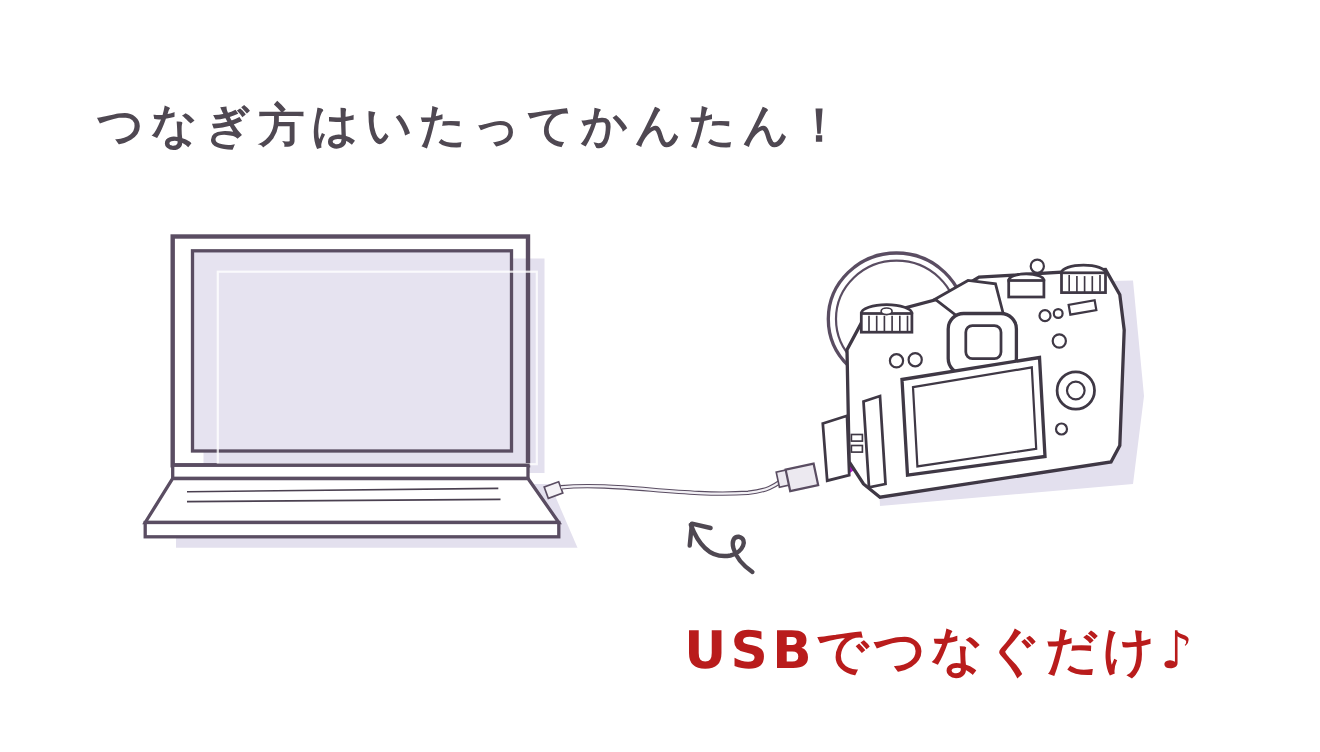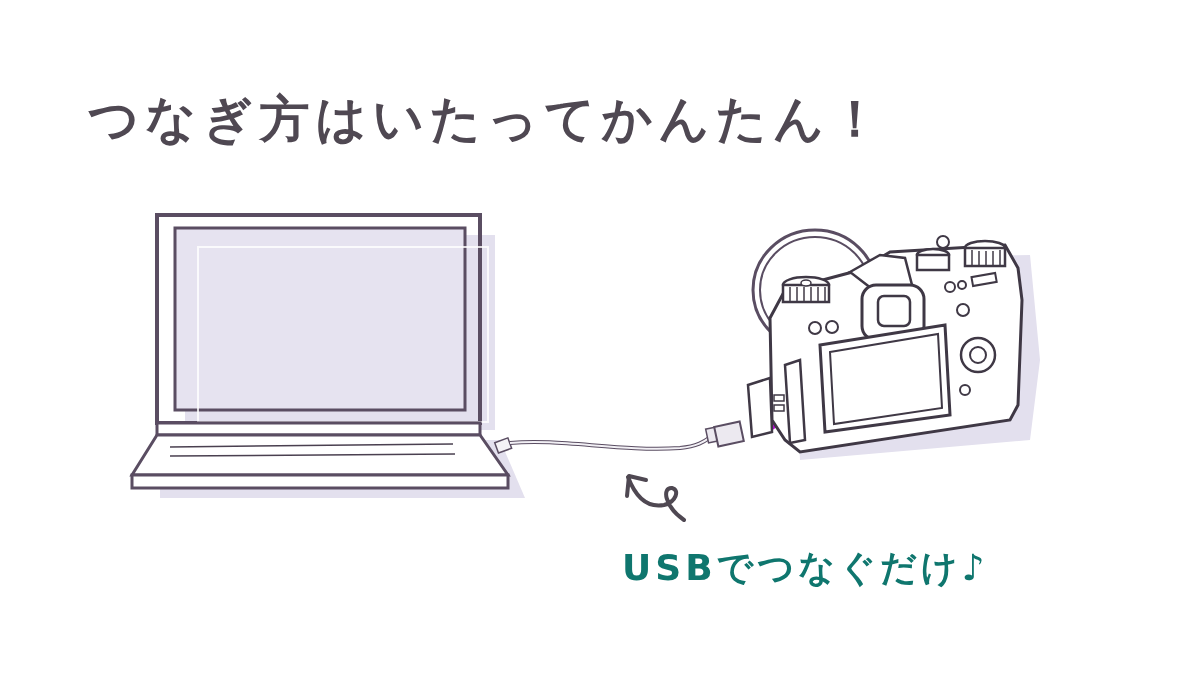--- a/index.html
+++ b/index.html
@@ -1,21 +1,21 @@
 <!DOCTYPE html>
 <html><head>
 <meta charset="utf-8">
 <style>
   html, body { margin: 0; padding: 0; background: #ffffff; }
   body { width: 1200px; height: 684px; position: relative; overflow: hidden;
          font-family: "DejaVu Sans", sans-serif; color: #4f4852; }
-  .title { position: absolute; left: 88px; top: 86px; font-size: 50px; font-weight: bold;
+  .title { position: absolute; left: 88px; top: 86px; font-size: 42px; font-weight: bold;
            letter-spacing: 6px; color: #4f4852; white-space: nowrap; }
-  .caption { position: absolute; left: 622px; top: 544px; font-size: 36px; font-weight: bold;
-             letter-spacing: 4px; color: #0f766e; white-space: nowrap; }
+  .caption { position: absolute; left: 622px; top: 560px; font-size: 47px; font-weight: bold;
+             letter-spacing: 4px; color: #b91c1c; white-space: nowrap; }
   svg.illus { position: absolute; left: 0; top: 0; }
 </style>
 </head>
 <body>
 
 <div class="title">つなぎ方はいたってかんたん！</div>
 
 <svg class="illus" width="1200" height="684" viewBox="0 0 1200 684">
 
   <g>

